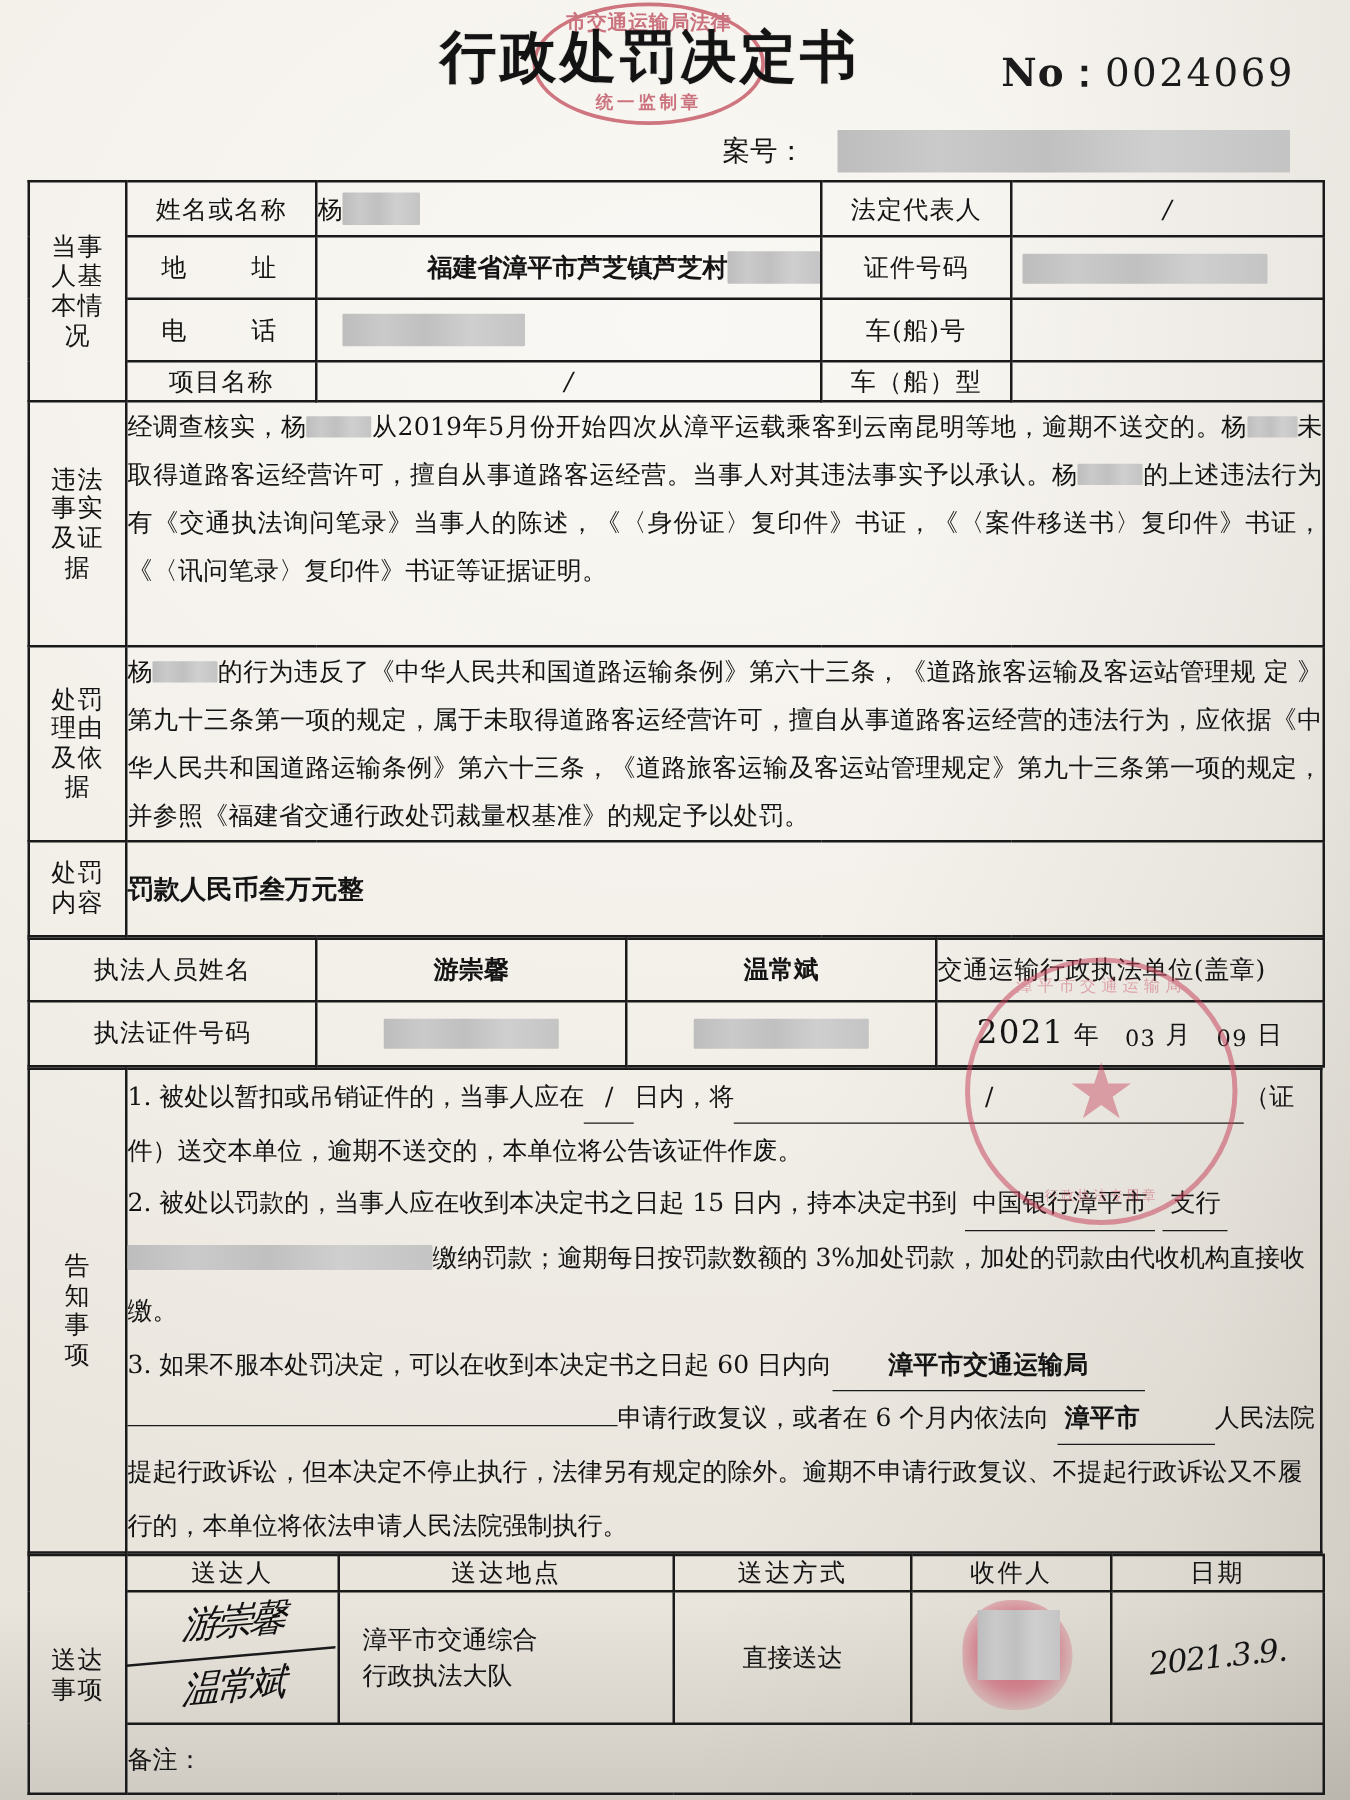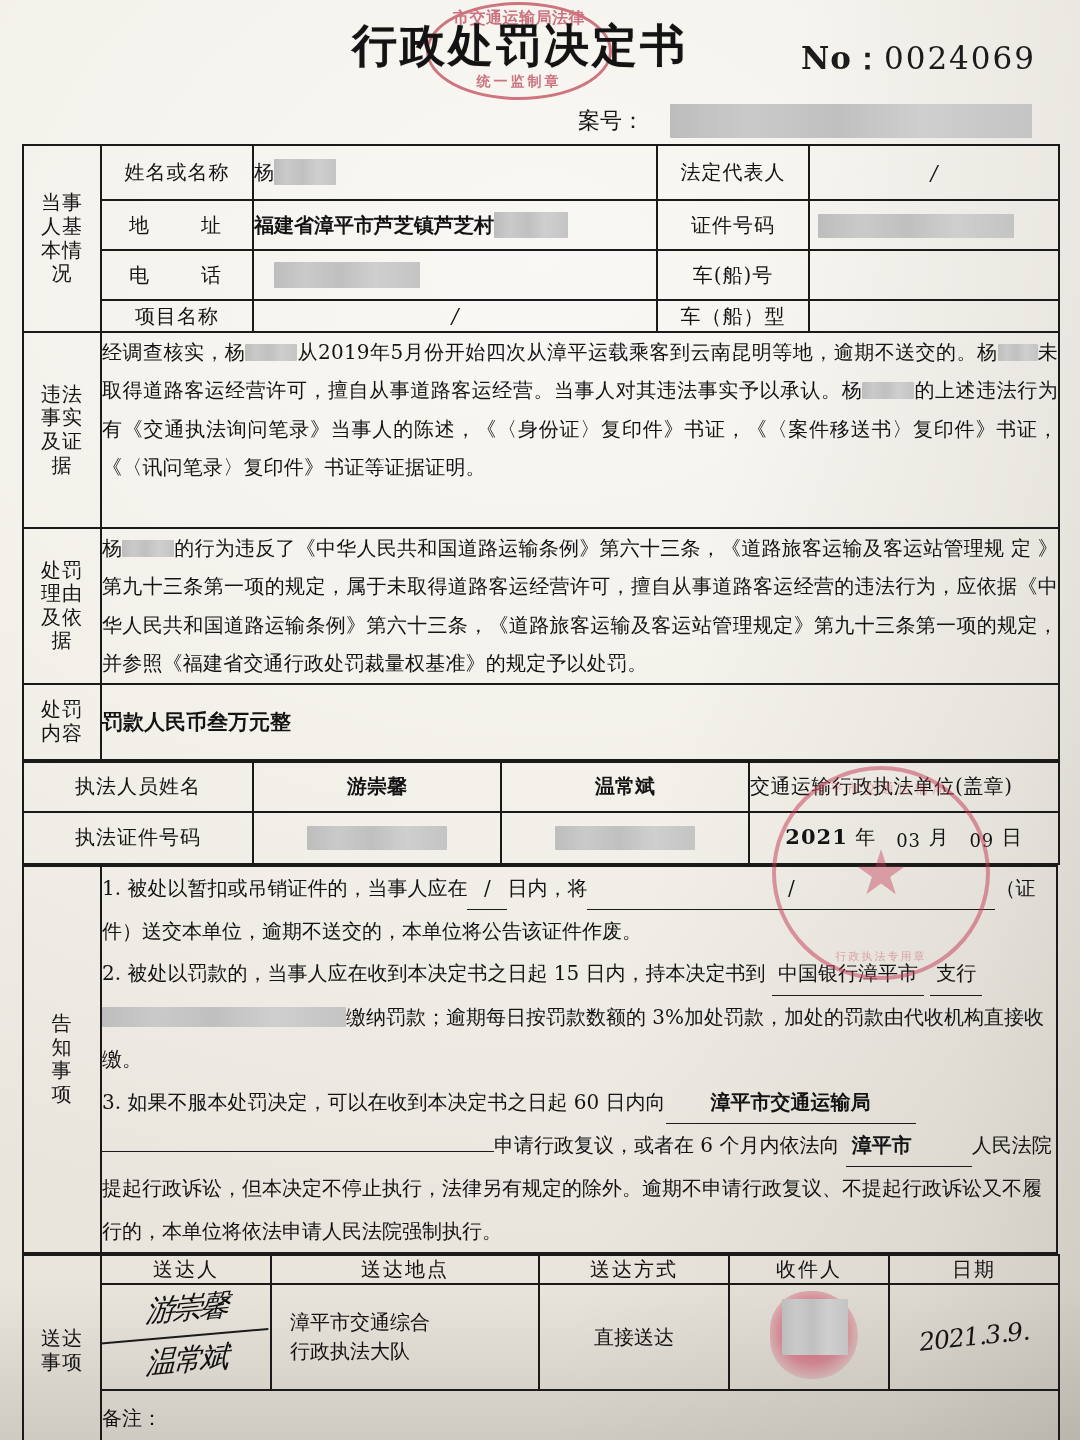--- a/index.html
+++ b/index.html
@@ -193,21 +193,21 @@
     letter-spacing: .5px;
     margin-left: 16px;
   }
   .date-line {
     font-size: 20px;
     padding: 10px 6px 10px 6px;
     text-align: center;
     position: relative;
     letter-spacing: 1px;
   }
-  .date-line .d-y { font-size: 21px; font-weight: bold; }
+  .date-line .d-y { font-size: 26px; }
   .date-line .d-m, .date-line .d-d { font-size: 18px; vertical-align: -3px; margin-left: 20px; }
 
   
   .stamp {
     position: absolute;
     left: 772px;
     top: 766px;
     width: 218px;
     height: 214px;
     border: 4px solid #c53a55;
@@ -317,30 +317,30 @@
         <col style="width:250px">
     </colgroup>
     <tbody>
       <tr>
         <td rowspan="4" class="vlabel">
           <span class="vl-line">当事</span>
           <span class="vl-line">人基</span>
           <span class="vl-line">本情</span>
           <span class="vl-line">况</span>
         </td>
-        <td class="rowlabel tight" style="height:55px">姓名或名称</td>
+        <td class="rowlabel tight" style="height:44px">姓名或名称</td>
         <td class="cellval">
           <span>杨</span><span class="redact" style="width:62px;height:26px;vertical-align:-6px;"></span>
         </td>
         <td class="rowlabel tight">法定代表人</td>
         <td class="slash">/</td>
       </tr>
       <tr>
         <td class="rowlabel" style="height:50px">地　　址</td>
-        <td class="cellval" style="text-align:left">
+        <td class="cellval" style="text-align:right">
           <span style="font-weight:600;">福建省漳平市芦芝镇芦芝村</span><span class="redact" style="width:74px;height:26px;vertical-align:-6px;"></span>
         </td>
         <td class="rowlabel tight">证件号码</td>
         <td>
           <span class="redact" style="width:196px;height:24px;margin-left:8px;"></span>
         </td>
       </tr>
       <tr>
         <td class="rowlabel" style="height:50px">电　　话</td>
         <td class="cellval">

